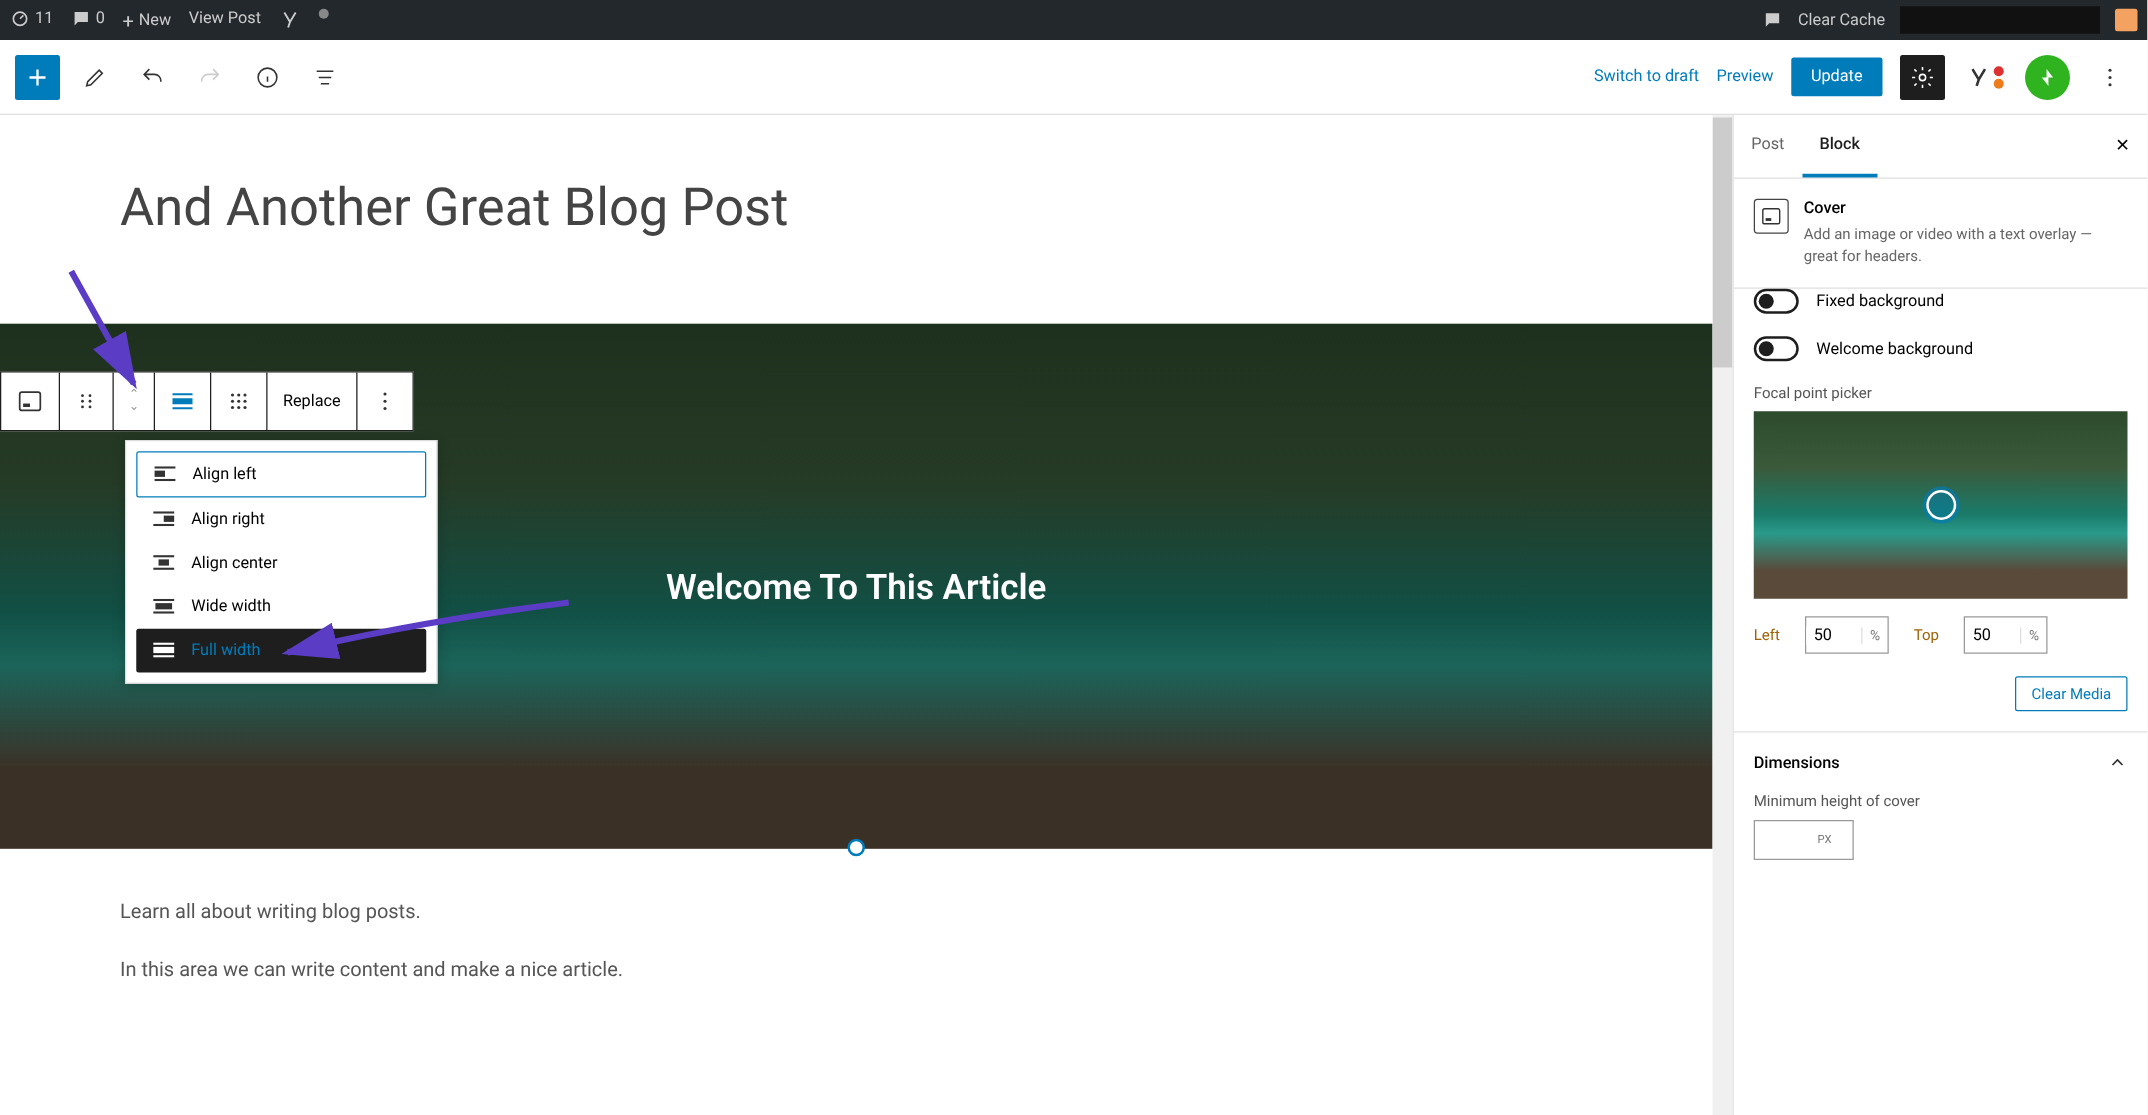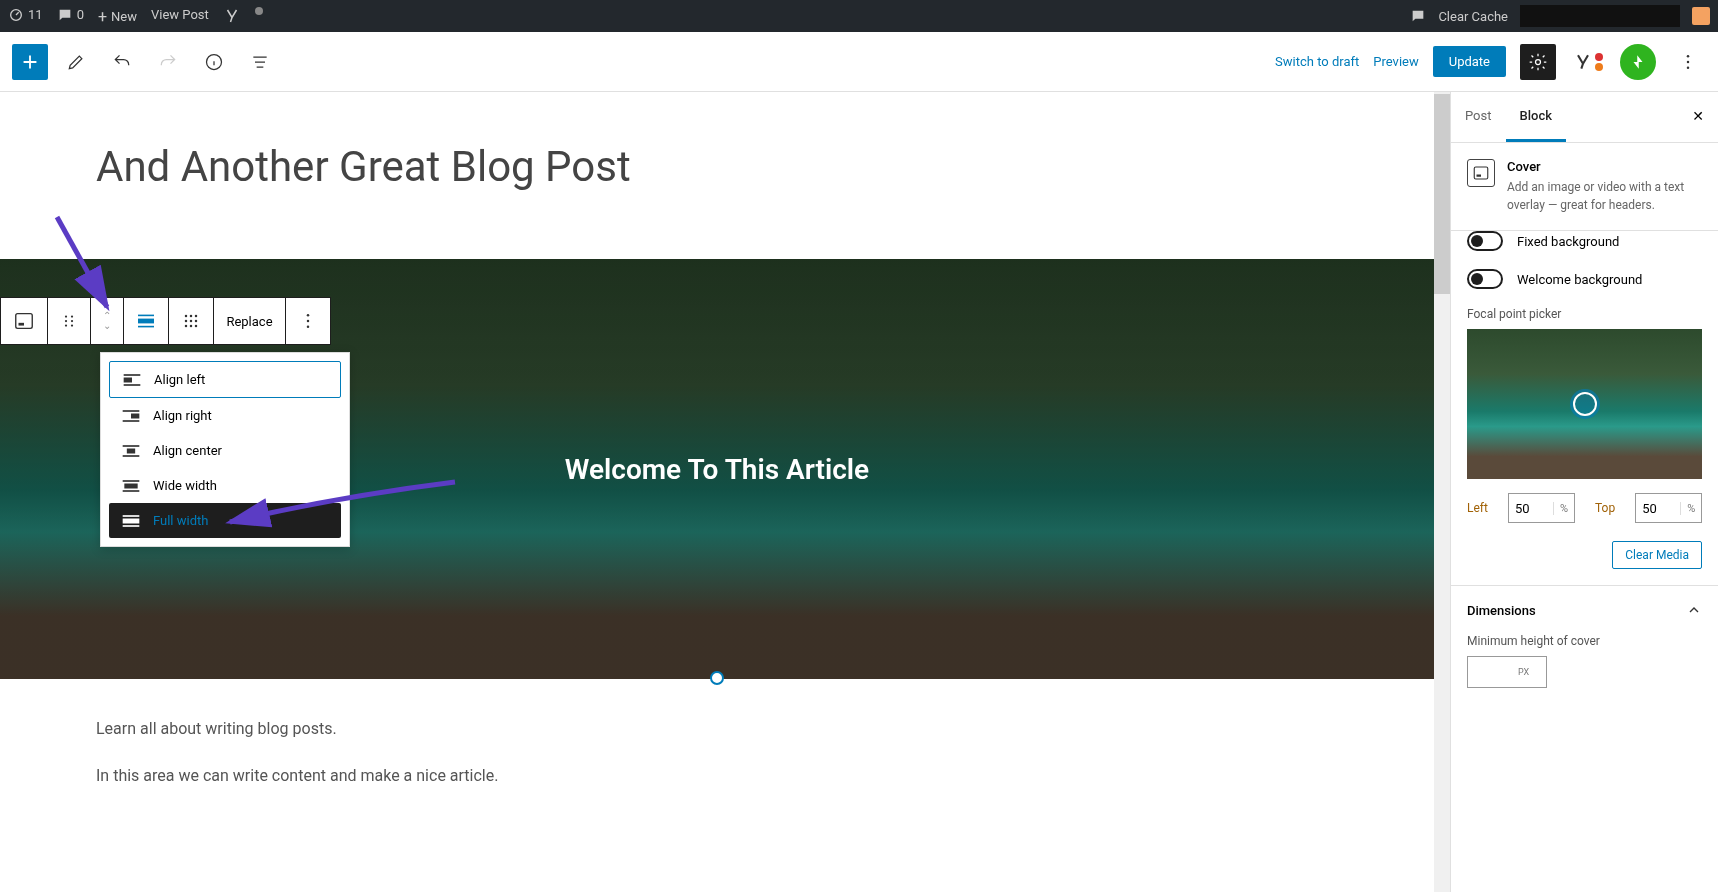--- a/index.html
+++ b/index.html
@@ -45,39 +45,39 @@
 
 .block-toolbar { position: absolute; top: 205px; left: 0; display: flex; background: #fff; border: 1px solid #1e1e1e; z-index: 10; }
 .block-toolbar .tb-item { height: 46px; display: flex; align-items: center; justify-content: center; border-right: 1px solid #1e1e1e; padding: 0 12px; cursor: pointer; }
 .block-toolbar .tb-item:last-child { border-right: none; }
 .block-toolbar .tb-item.active .align-icon { color: #007cba; }
 .tb-updown { flex-direction: column; gap: 0; padding: 0 8px; }
 .tb-updown .arrow { font-size: 10px; line-height: 1; color: #999; }
 
 
 .align-dropdown { position: absolute; top: 260px; left: 100px; width: 250px; background: #fff; box-shadow: 0 2px 10px rgba(0,0,0,0.2); border: 1px solid #ddd; z-index: 20; padding: 8px; }
-.align-option { display: flex; align-items: center; gap: 12px; padding: 10px 12px; font-size: 13px; cursor: pointer; border-radius: 2px; }
+.align-option { display: flex; align-items: flex-start; gap: 12px; padding: 10px 12px; font-size: 13px; cursor: pointer; border-radius: 2px; }
 .align-option.highlighted { border: 1.5px solid #007cba; }
 .align-option.selected { background: #1e1e1e; color: #007cba; }
 .align-option .opt-icon { width: 20px; height: 14px; display: flex; align-items: center; justify-content: center; }
 
 
 .cover-block { position: relative; width: 100%; height: 420px; background: linear-gradient(rgba(0,0,0,0.35), rgba(0,0,0,0.35)), linear-gradient(180deg, #2d4a2d 0%, #3a5a3a 30%, #1a7a6a 55%, #2a9a8a 65%, #5a4a3a 85%); display: flex; align-items: center; justify-content: center; margin-top: 48px; }
 .cover-text { color: #fff; font-size: 28px; font-weight: 600; }
 .resize-handle { position: absolute; bottom: -6px; left: 50%; transform: translateX(-50%); width: 14px; height: 14px; background: #fff; border: 2px solid #007cba; border-radius: 50%; cursor: ns-resize; }
 
 
 .post-content { padding: 40px 96px; }
 .post-content p { font-size: 16px; color: #555; margin-bottom: 28px; }
 
 
 .arrow-ann { position: absolute; pointer-events: none; z-index: 30; }
 
 
-.sidebar { width: 268px; background: #fff; border-left: 1px solid #e0e0e0; overflow-y: auto; font-size: 13px; }
+.sidebar { width: 332px; background: #fff; border-left: 1px solid #e0e0e0; overflow-y: auto; font-size: 13px; }
 .sidebar-tabs { display: flex; border-bottom: 1px solid #e0e0e0; position: relative; }
 .sidebar-tab { padding: 16px 14px; cursor: pointer; color: #666; }
 .sidebar-tab.active { color: #1e1e1e; border-bottom: 3px solid #007cba; font-weight: 500; }
 .close-x { margin-left: auto; padding: 16px 14px; cursor: pointer; font-size: 14px; }
 
 .block-card { display: flex; gap: 12px; padding: 16px; }
 .block-card .card-icon { width: 28px; height: 28px; border: 1px solid #444; border-radius: 3px; display: flex; align-items: center; justify-content: center; flex-shrink: 0; }
 .block-card .card-text .title { font-weight: 500; margin-bottom: 4px; }
 .block-card .card-text .desc { font-size: 12px; color: #666; line-height: 1.5; }
 

